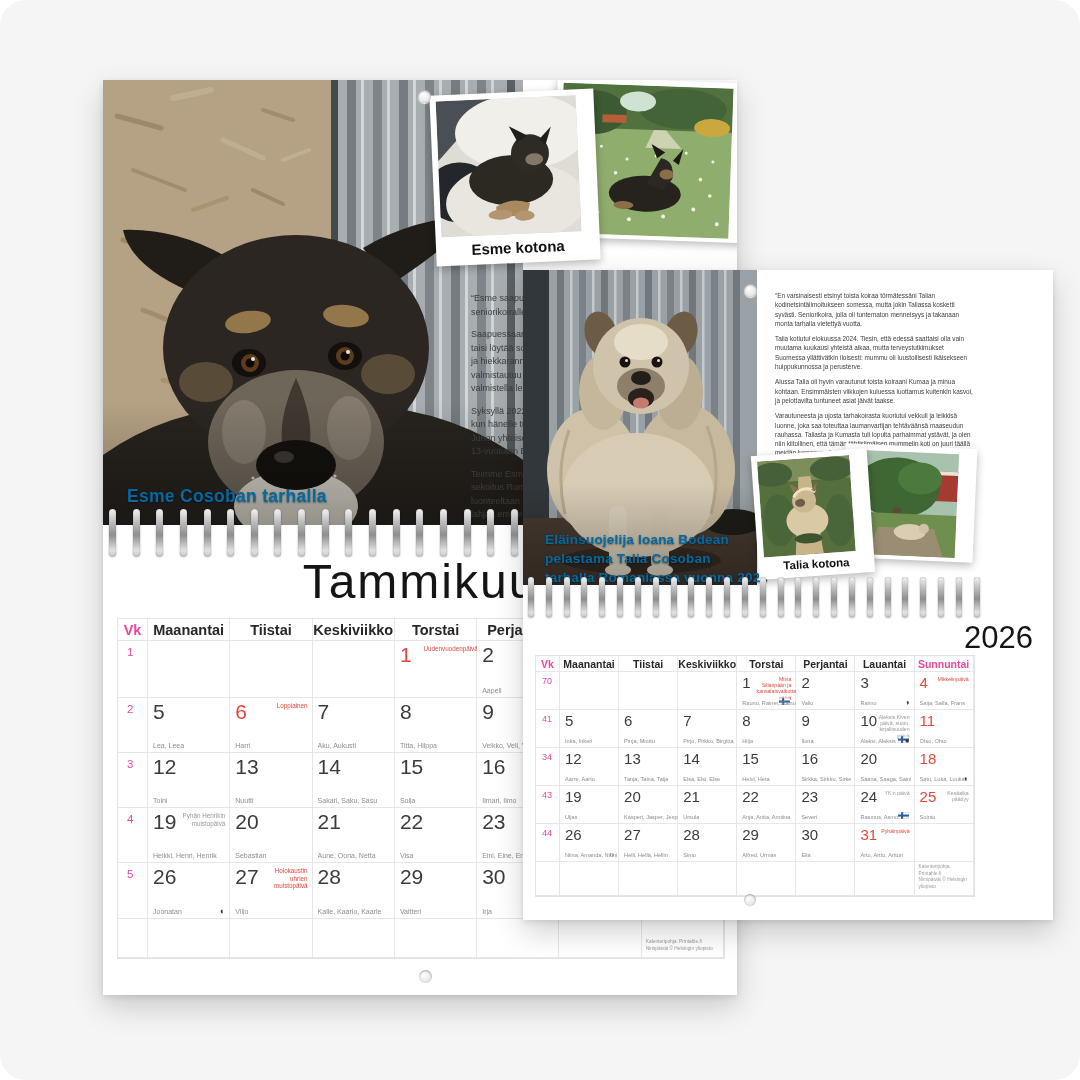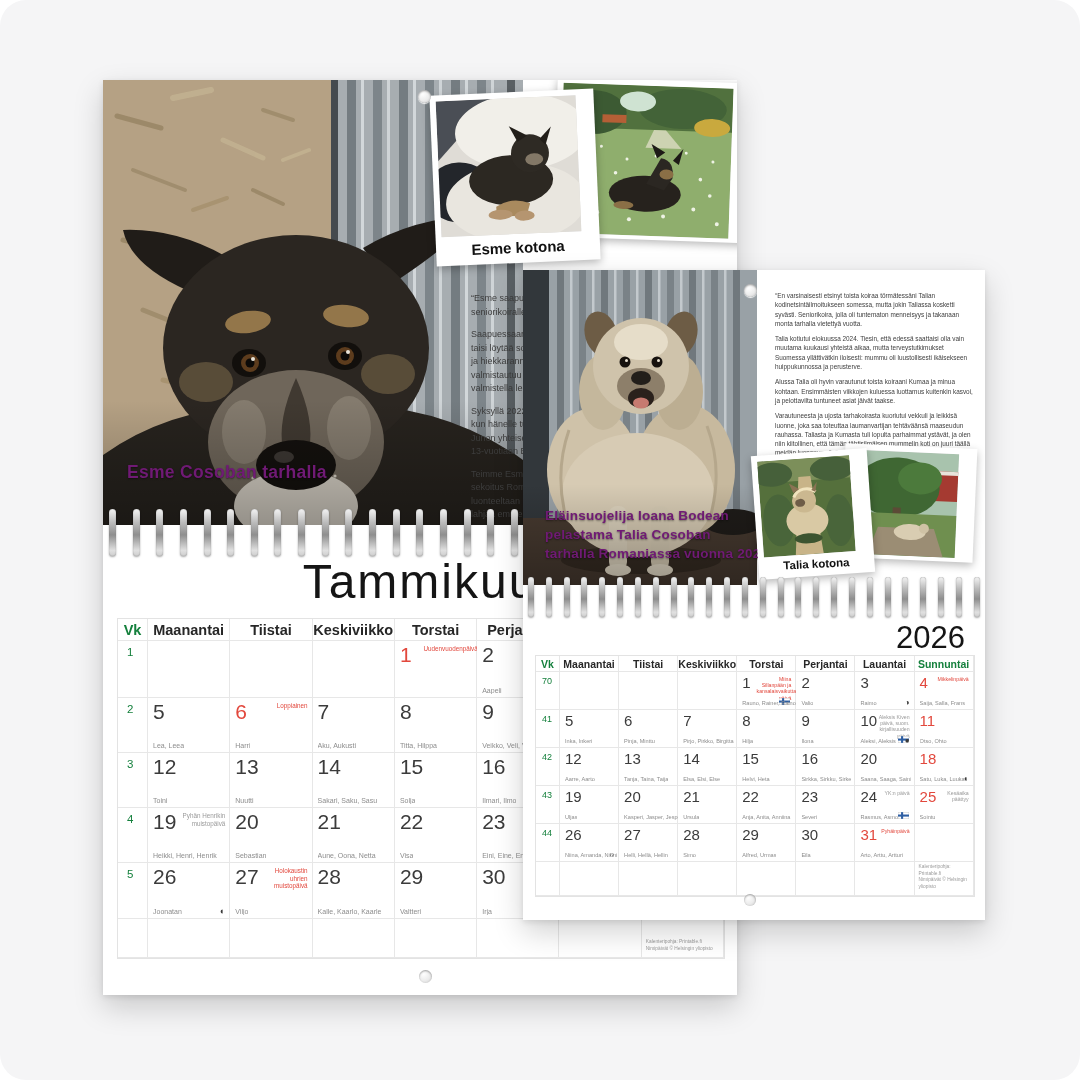--- a/index.html
+++ b/index.html
@@ -1,25 +1,25 @@
 <!DOCTYPE html>
 <html><head>
 <meta charset="utf-8">
 <style>
   html,body{margin:0;padding:0;}
   body{width:1080px;height:1080px;background:#fff;font-family:"Liberation Sans",sans-serif;}
   .canvas{position:absolute;inset:0;background:#f5f5f6;border-radius:26px;overflow:hidden;}
   .page{position:absolute;background:#fff;box-shadow:0 12px 28px rgba(0,0,0,.18),0 2px 6px rgba(0,0,0,.10);}
   .page-back{left:103px;top:80px;width:634px;height:915px;z-index:1;overflow:hidden;}
-  .page-front{left:523px;top:270px;width:462px;height:650px;z-index:2;overflow:hidden;}
+  .page-front{left:523px;top:270px;width:530px;height:650px;z-index:2;overflow:hidden;}
   .photo{position:absolute;left:0;top:0;overflow:hidden;}
   .photo svg{display:block;}
   .photo-esme{width:420px;height:445px;}
   .photo-talia{width:234px;height:315px;}
-  .photo-caption{position:absolute;color:#701a75;font-weight:700;text-shadow:0 1px 2px rgba(0,0,0,.45);z-index:3;}
+  .photo-caption{position:absolute;color:#0369a1;font-weight:700;text-shadow:0 1px 2px rgba(0,0,0,.45);z-index:3;margin-top:24px;}
   .cap-esme{left:24px;top:379px;font-size:17.5px;line-height:1.5;letter-spacing:.3px;}
   .cap-talia{left:22px;top:237px;font-size:13.5px;line-height:1.4;letter-spacing:.2px;}
   .polaroid{position:absolute;background:#fff;box-shadow:0 3px 9px rgba(0,0,0,.28);padding:6px 6px 4px;z-index:4;}
   .polaroid svg{display:block;background:#ddd;}
   .pol-cap{text-align:center;font-weight:700;color:#111;}
   .story{position:absolute;color:#3d3d3d;z-index:2;}
   .story-back{left:368px;top:212px;width:250px;font-size:9px;line-height:13.5px;}
   .story-front{left:252px;top:21px;width:199px;font-size:6.4px;line-height:9.3px;}
   .story p{margin:0 0 9px;white-space:pre-line;}
   .story-front p{margin:0 0 6px;}
@@ -32,21 +32,21 @@
   .title-back{top:474px;font-size:48px;}
   .title-front{top:342px;font-size:40px;margin-top:40px;}
   .year-label{position:absolute;right:20px;top:350px;font-size:31px;font-weight:300;color:#151515;}
   .grid{position:absolute;display:grid;background:#fff;border:1px solid #e3e3e3;z-index:2;}
   .grid-back{left:14px;top:538px;}
   .grid-front{left:12px;top:385px;}
   .grid > div{border-right:1px solid #e7e7e7;border-bottom:1px solid #e7e7e7;position:relative;background:#fff;}
   .gh{display:flex;align-items:center;justify-content:center;font-weight:700;color:#272727;}
   .grid-back .gh{font-size:14.5px;}
   .grid-front .gh{font-size:10.5px;}
-  .gh.red,.wk,.red{color:#15803d;}
+  .gh.red,.wk,.red{color:#ec4899;}
   .wk{font-weight:400;}
   .grid-back .wk{font-size:11.5px;padding:5px 0 0 9px;}
   .grid-front .wk{font-size:9px;padding:4px 0 0 6px;}
   .dnum{position:absolute;top:2px;left:5px;color:#3b3b3b;font-weight:400;}
   .grid-back .dnum{font-size:21px;}
   .grid-front .dnum{font-size:15px;}
   .dnum.red{color:#e2483d;}
   .names{position:absolute;left:5px;bottom:3px;color:#8d8d8d;white-space:nowrap;overflow:hidden;max-width:92%;}
   .grid-back .names{font-size:7px;}
   .grid-front .names{font-size:5.6px;}
@@ -598,21 +598,21 @@
               <rect x="5" width="3.4" height="11" fill="#2e5fa3"></rect>
               <rect y="3.9" width="18" height="3.4" fill="#2e5fa3"></rect>
             </svg></span>
           <span class="names">Aleksi, Aleksis</span>
           <span class="moon">●</span>
         </div>
         <div class="cell">
           <span class="dnum red">11</span>
           <span class="names">Otso, Ohto</span>
         </div>
-        <div class="wk">42</div>
+        <div class="wk">34</div>
         <div class="cell">
           <span class="dnum">12</span>
           <span class="names">Aarre, Aarto</span>
         </div>
         <div class="cell">
           <span class="dnum">13</span>
           <span class="names">Tanja, Taina, Taija</span>
         </div>
         <div class="cell">
           <span class="dnum">14</span>

